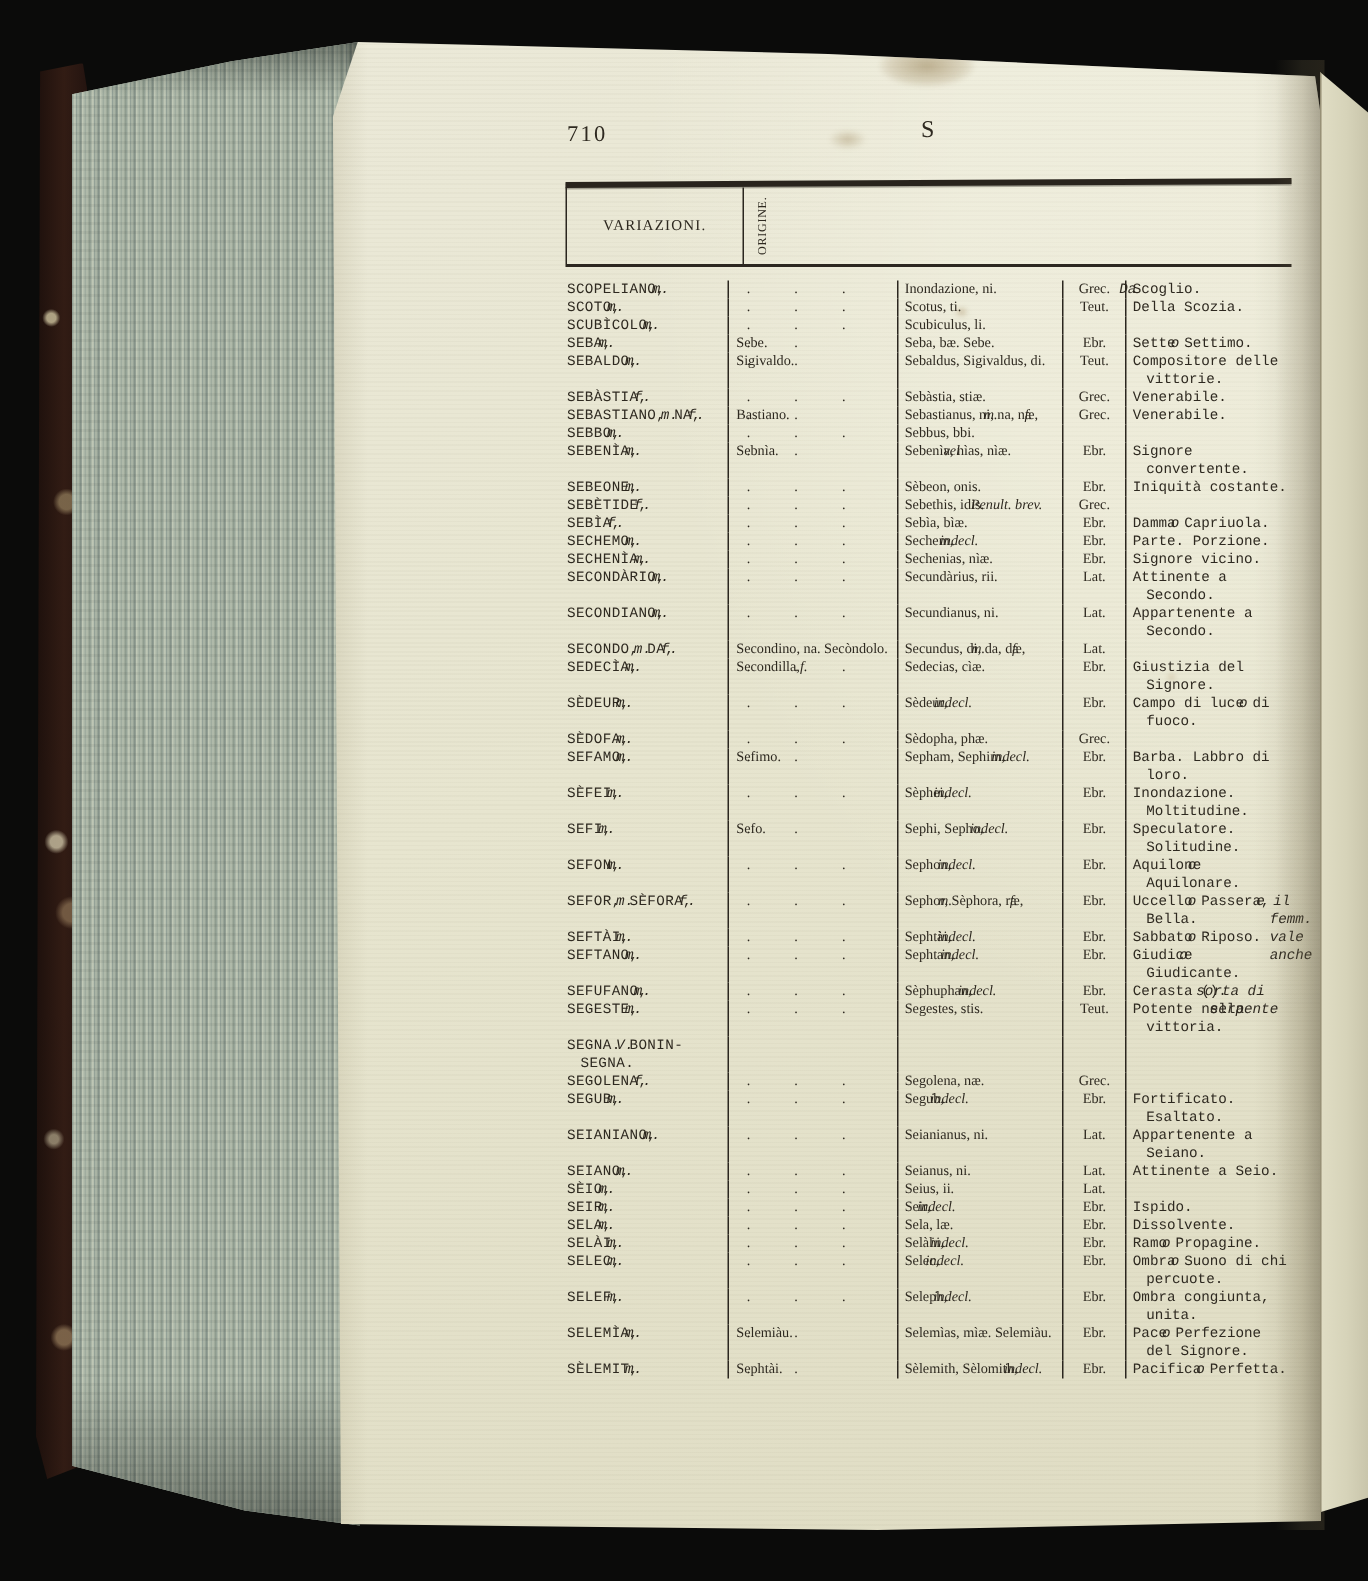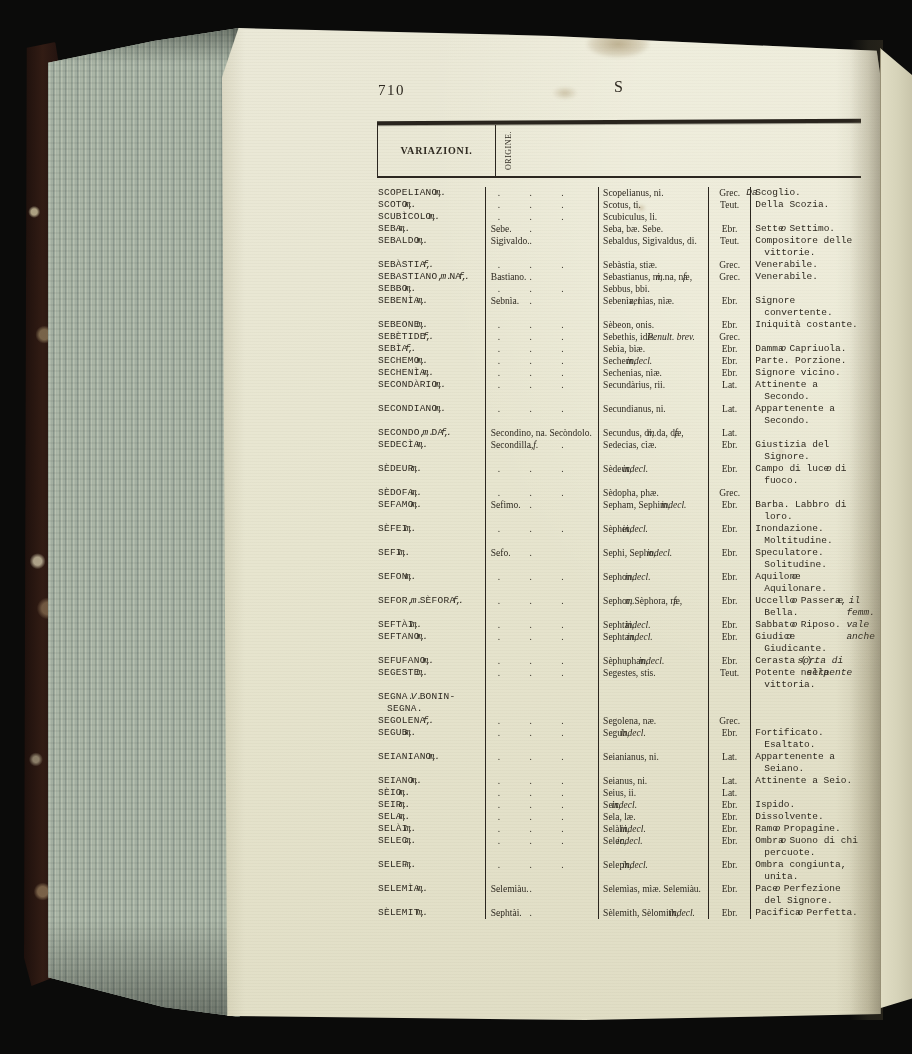--- a/index.html
+++ b/index.html
@@ -56,21 +56,21 @@
   
   .pagenum{left:156px;top:54px;font-size:15px;letter-spacing:1.5px;}
   .section-letter{left:155px;top:50px;width:483px;text-align:center;font-size:16px;}
   .rule-top{left:155px;top:92px;width:484px;height:4px;background:#29241d;transform:rotate(-.3deg);
     box-shadow:0 1px 0 rgba(41,36,29,.35);}
   .thead{left:155px;top:97px;width:484px;height:53px;display:flex;
     border-bottom:2px solid #2b261f;}
   .thead > div{position:relative;display:flex;flex-direction:column;justify-content:center;
     align-items:center;text-align:center;line-height:11px;}
   .th-it{width:112px;}
-  .th-va{width:118px;border-left:1px solid #2b261f;font-weight:bold;}
+  .th-va{width:118px;border-left:1px solid #2b261f;}
   .th-la{width:114px;border-left:1px solid #2b261f;}
   .th-og{width:25px;border-left:1px solid #2b261f;}
   .th-in{width:115px;border-left:1px solid #2b261f;}
   .th-main{font-size:10px;letter-spacing:.8px;}
   .th-sub{font-size:7.5px;letter-spacing:.6px;margin-top:1px;}
   .th-rot{transform:rotate(-90deg);font-size:8px;letter-spacing:.5px;white-space:nowrap;}
 
   .tbody{left:155px;top:152px;width:484px;display:flex;flex-direction:column;
     padding-top:7px;position:absolute;}
   .row{position:relative;display:flex;min-height:12px;}
@@ -111,21 +111,21 @@
         <span class="th-rot">ORIGINE.</span>
       </div>
     </div>
 
     <div class="tbody">
   <div class="row">
     <div class="c-it">SCOPELIANO, <i>m.</i></div>
     <div class="c-va">
             <span class="va-dots">. . .</span>
           </div>
-    <div class="c-la">Scopelianus, ni.</div>
+    <div class="c-la">Inondazione, ni.</div>
     <div class="c-og">Grec.</div>
     <div class="c-in"><i>Da</i> Scoglio.</div>
   </div>
 
   <div class="row">
     <div class="c-it">SCOTO, <i>m.</i></div>
     <div class="c-va">
             <span class="va-dots">. . .</span>
           </div>
     <div class="c-la">Scotus, ti.</div>

